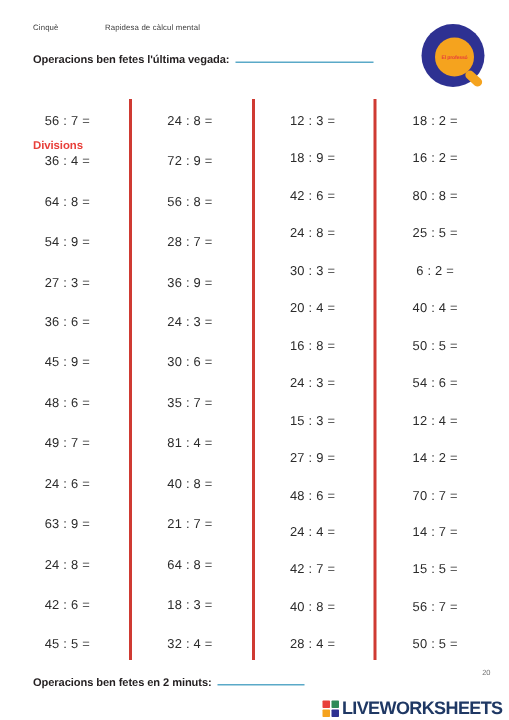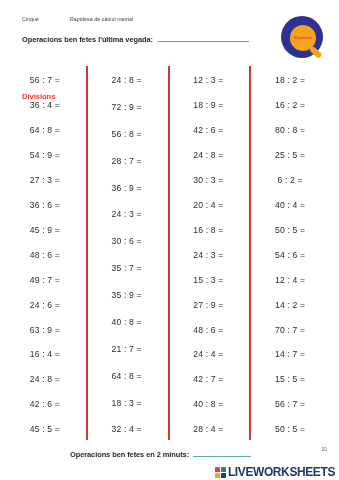--- a/index.html
+++ b/index.html
@@ -152,21 +152,20 @@
     bottom: 0;
     height: 42px;
   }
   .footer-row {
     position: absolute;
     top: 10px;
     left: 22px;
     display: flex;
     align-items: baseline;
     gap: 4px;
-    margin-left: 48px;
   }
   .footer-label {
     font-size: 7.4px;
     font-weight: bold;
     letter-spacing: -.05px;
     white-space: nowrap;
   }
   .footer-line {
     display: inline-block;
     width: 58px;
@@ -244,36 +243,35 @@
     <div class="problem-item">36 : 4 =</div>
     <div class="problem-item">64 : 8 =</div>
     <div class="problem-item">54 : 9 =</div>
     <div class="problem-item">27 : 3 =</div>
     <div class="problem-item">36 : 6 =</div>
     <div class="problem-item">45 : 9 =</div>
     <div class="problem-item">48 : 6 =</div>
     <div class="problem-item">49 : 7 =</div>
     <div class="problem-item">24 : 6 =</div>
     <div class="problem-item">63 : 9 =</div>
-    <div class="problem-item">16 : 4 =</div>
     <div class="problem-item">24 : 8 =</div>
     <div class="problem-item">42 : 6 =</div>
     <div class="problem-item">45 : 5 =</div>
   </div>
 
   <div class="problem-column">
     <div class="problem-item">24 : 8 =</div>
     <div class="problem-item">72 : 9 =</div>
     <div class="problem-item">56 : 8 =</div>
     <div class="problem-item">28 : 7 =</div>
     <div class="problem-item">36 : 9 =</div>
     <div class="problem-item">24 : 3 =</div>
     <div class="problem-item">30 : 6 =</div>
     <div class="problem-item">35 : 7 =</div>
-    <div class="problem-item">35 : 9 =</div>
+    <div class="problem-item">81 : 4 =</div>
     <div class="problem-item">40 : 8 =</div>
     <div class="problem-item">21 : 7 =</div>
     <div class="problem-item">64 : 8 =</div>
     <div class="problem-item">18 : 3 =</div>
     <div class="problem-item">32 : 4 =</div>
   </div>
 
   <div class="problem-column">
     <div class="problem-item">12 : 3 =</div>
     <div class="problem-item">18 : 9 =</div>

